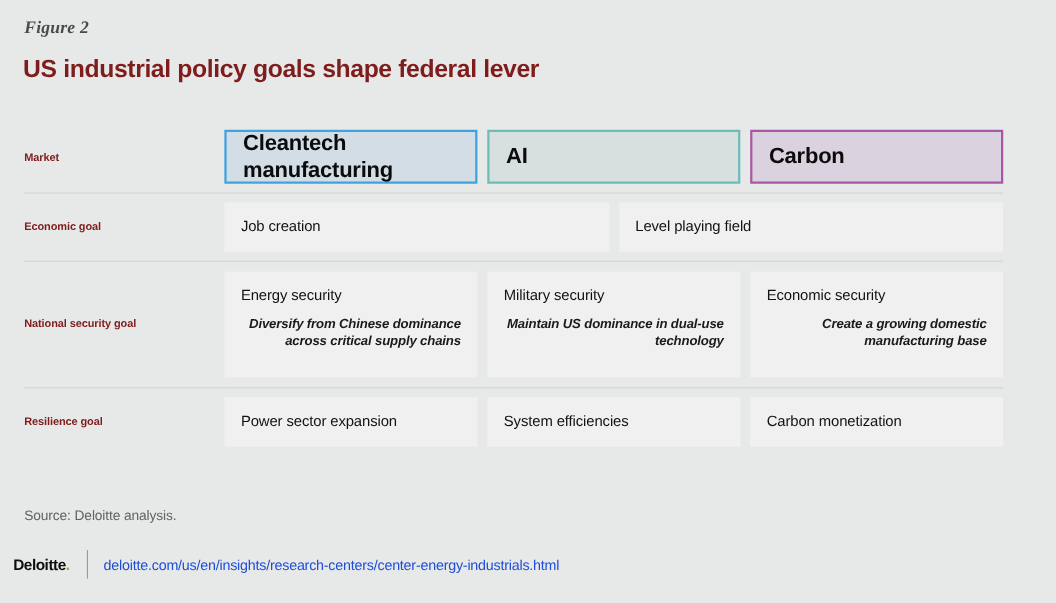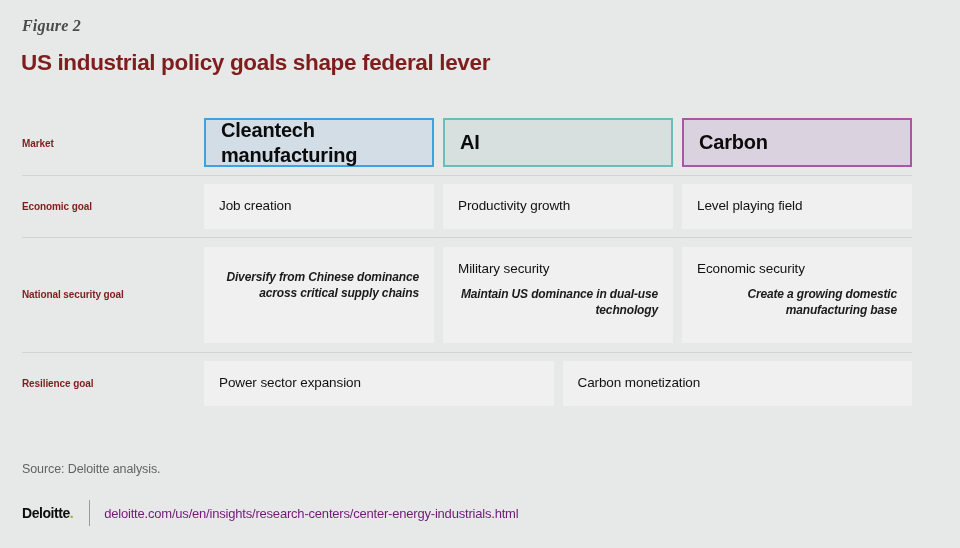--- a/index.html
+++ b/index.html
@@ -138,21 +138,21 @@
   .source {
     position: absolute;
     left: 22px;
     top: 462px;
     font-size: 12.5px;
     color: #636363;
     letter-spacing: -0.1px;
   }
   .footer {
     position: absolute;
-    left: 22px;
+    left: 12px;
     top: 500px;
     display: flex;
     align-items: center;
   }
   .logo {
     font-size: 14px;
     font-weight: bold;
     color: #0d0d0d;
     letter-spacing: -0.45px;
   }
@@ -160,21 +160,21 @@
     color: #86bc25;
   }
   .divider-v {
     width: 1px;
     height: 26px;
     background: #9a9a9a;
     margin: 0 14px 0 16px;
   }
   .url {
     font-size: 13px;
-    color: #701a75;
+    color: #1d4ed8;
     letter-spacing: -0.2px;
   }
 </style>
 </head>
 <body>
 
 <div class="page">
 
   <div class="fig-label">Figure 2</div>
   <div class="fig-title">US industrial policy goals shape federal lever</div>
@@ -196,50 +196,51 @@
       </div>
     </div>
 
     <div class="row">
       <div class="rowlabel">Economic goal</div>
       <div class="cells">
         <div class="cell">
           <div class="cell-title">Job creation</div>
         </div>
         <div class="cell">
-          <div class="cell-title">Productivity growth</div>
-        </div>
-        <div class="cell">
           <div class="cell-title">Level playing field</div>
         </div>
       </div>
     </div>
 
     <div class="row row-tall">
       <div class="rowlabel">National security goal</div>
       <div class="cells">
         <div class="cell">
+          <div class="cell-title">Energy security</div>
           <div class="cell-sub">Diversify from Chinese dominance across critical supply chains</div>
         </div>
         <div class="cell">
           <div class="cell-title">Military security</div>
           <div class="cell-sub">Maintain US dominance in dual-use technology</div>
         </div>
         <div class="cell">
           <div class="cell-title">Economic security</div>
           <div class="cell-sub">Create a growing domestic manufacturing base</div>
         </div>
       </div>
     </div>
 
     <div class="row">
       <div class="rowlabel">Resilience goal</div>
       <div class="cells">
         <div class="cell">
           <div class="cell-title">Power sector expansion</div>
+        </div>
+        <div class="cell">
+          <div class="cell-title">System efficiencies</div>
         </div>
         <div class="cell">
           <div class="cell-title">Carbon monetization</div>
         </div>
       </div>
     </div>
 
   </div>
 
   <div class="source">Source: Deloitte analysis.</div>

